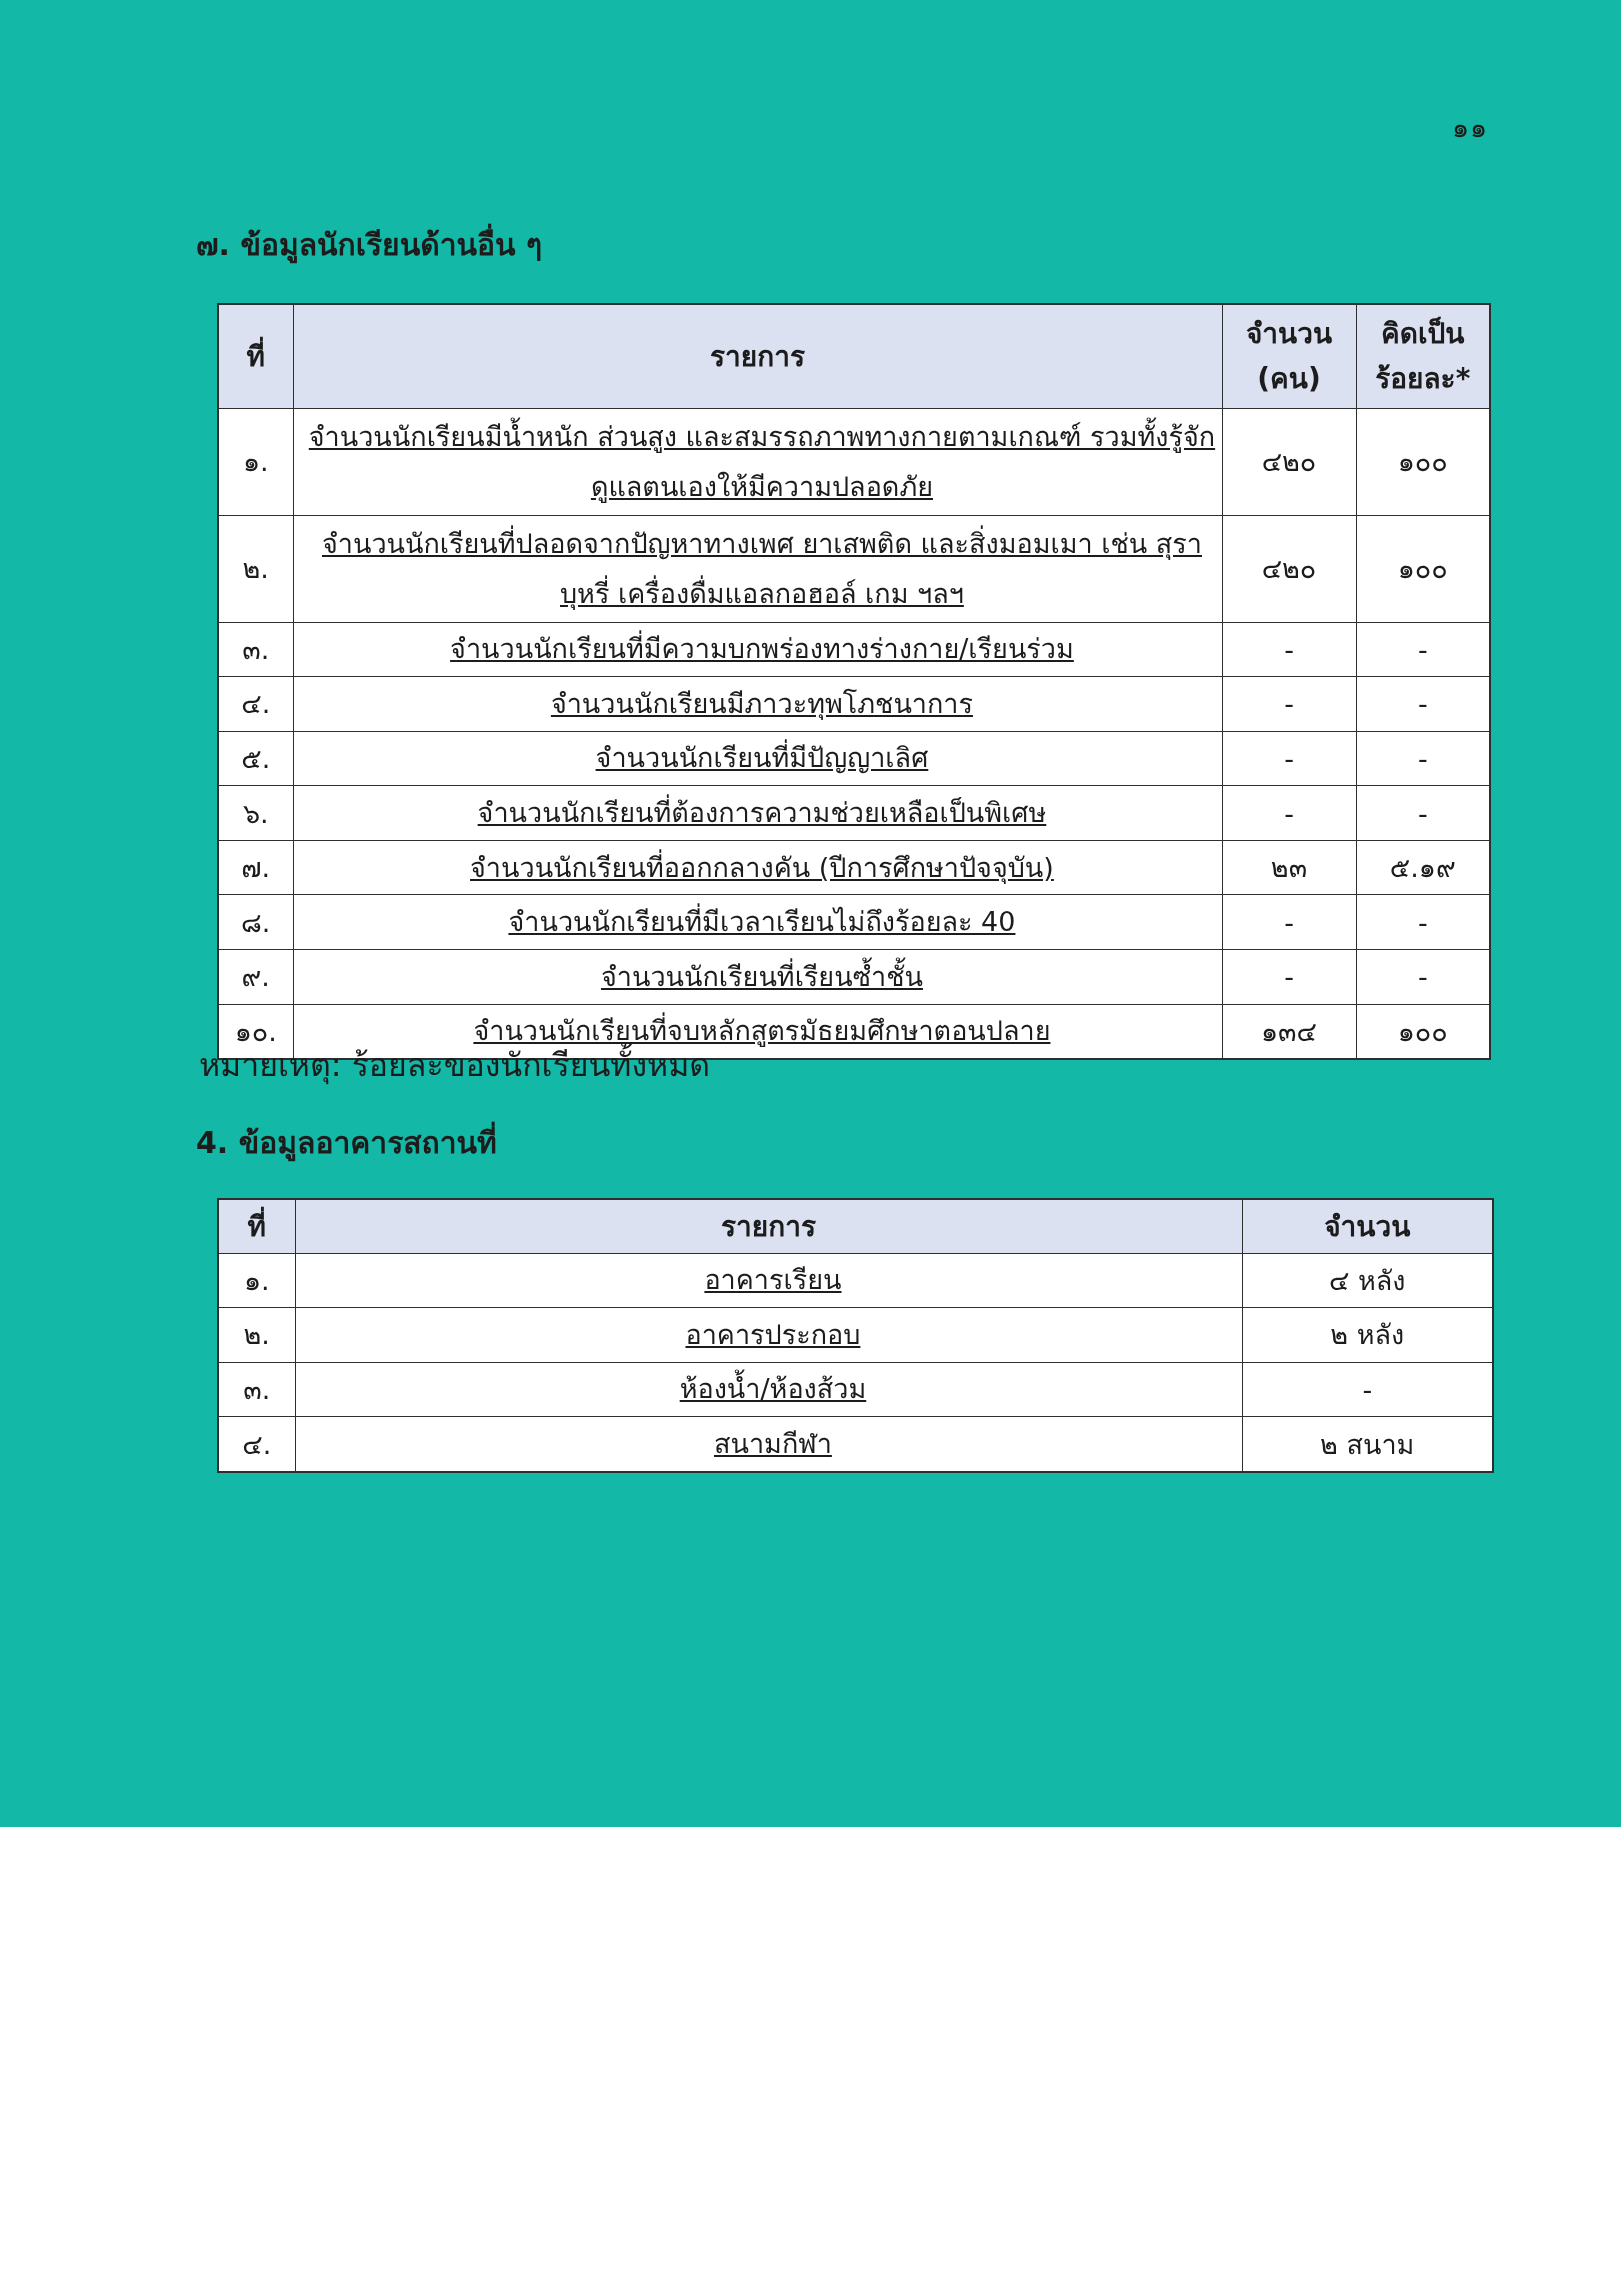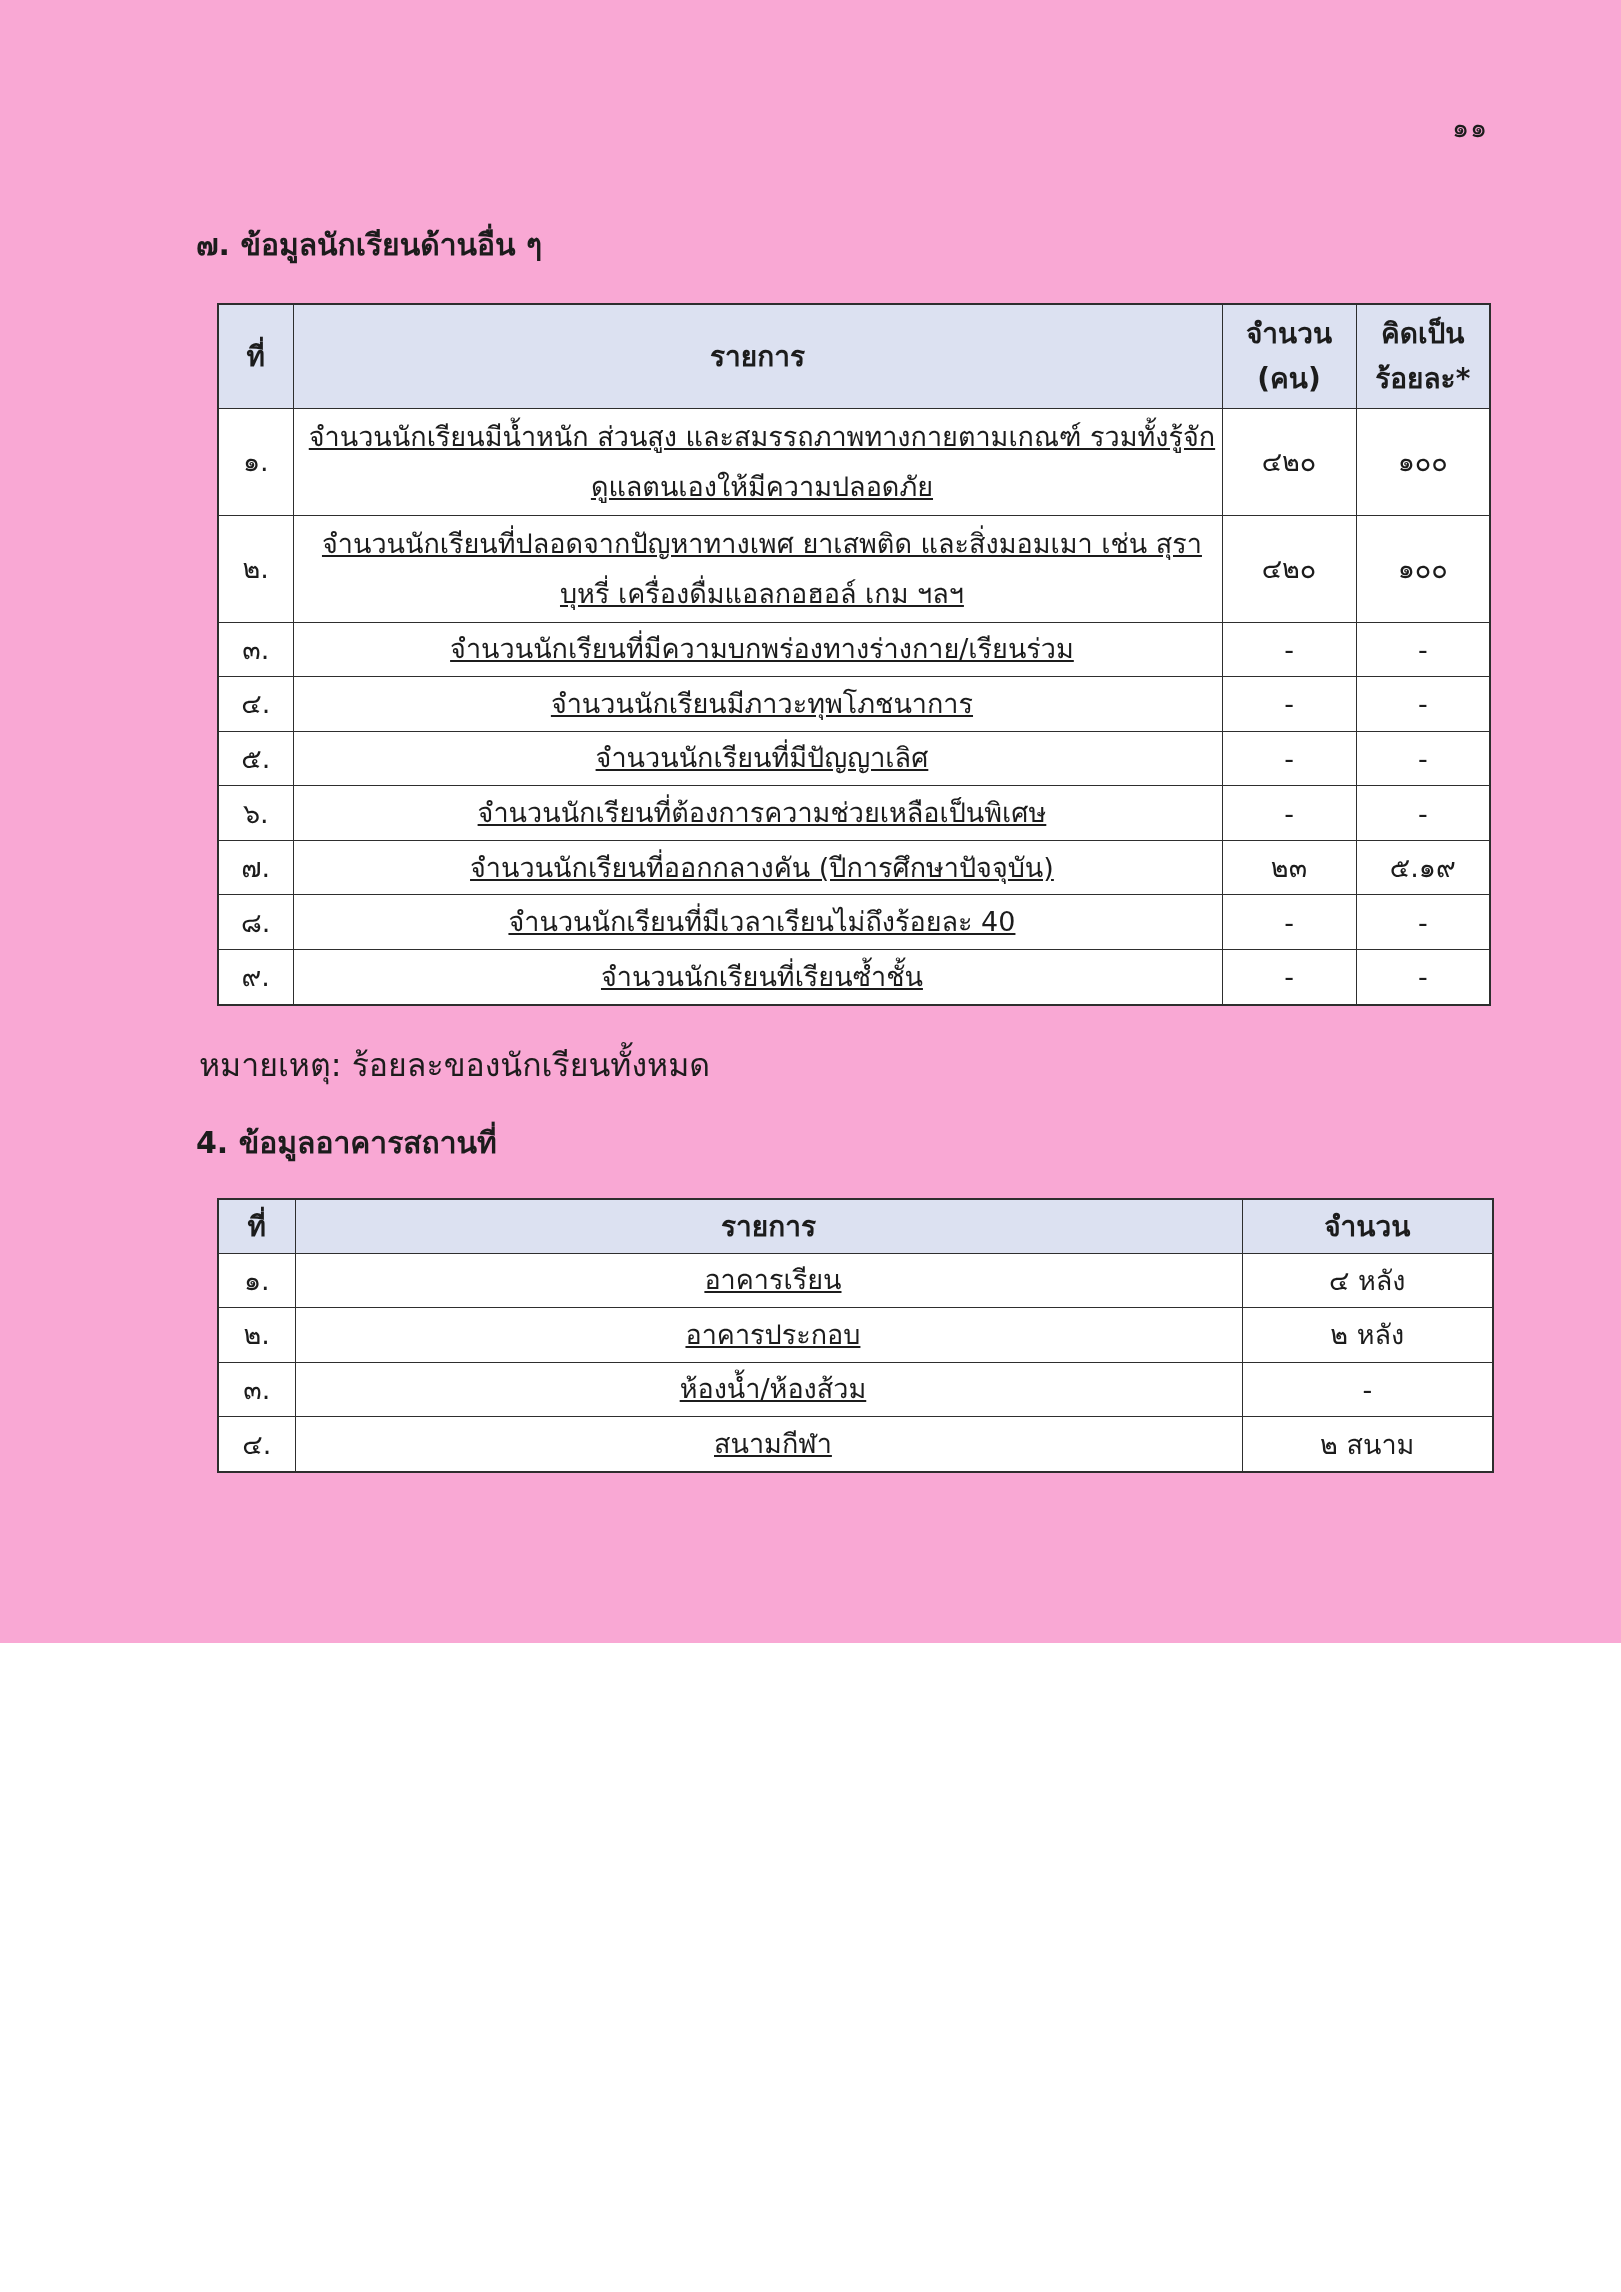--- a/index.html
+++ b/index.html
@@ -5,22 +5,22 @@
   html, body {
     margin: 0;
     padding: 0;
     background: #ffffff;
     font-family: "DejaVu Sans", "Liberation Sans", sans-serif;
     color: #1c1c1c;
   }
   .page {
     position: relative;
     width: 1621px;
-    height: 1643px;
-    background: #f9a8d4;
+    height: 1827px;
+    background: #14b8a6;
     overflow: hidden;
   }
   .page-number {
     position: absolute;
     top: 106px;
     right: 133px;
     font-size: 27px;
     letter-spacing: 0.9px;
   }
   .section-heading {
@@ -169,20 +169,26 @@
           <td class="col-val">-</td>
         </tr>
 
         <tr>
           <td class="col-no">๙.</td>
           <td class="col-item">จำนวนนักเรียนที่เรียนซ้ำชั้น</td>
           <td class="col-val">-</td>
           <td class="col-val">-</td>
         </tr>
 
+        <tr>
+          <td class="col-no">๑๐.</td>
+          <td class="col-item">จำนวนนักเรียนที่จบหลักสูตรมัธยมศึกษาตอนปลาย</td>
+          <td class="col-val">๑๓๔</td>
+          <td class="col-val">๑๐๐</td>
+        </tr>
 
     </tbody>
   </table>
 
   <div class="note">หมายเหตุ: ร้อยละของนักเรียนทั้งหมด</div>
 
   <div class="section-heading" id="heading8">4. ข้อมูลอาคารสถานที่</div>
 
   <table class="doc-table" id="table-buildings">
     <colgroup>

